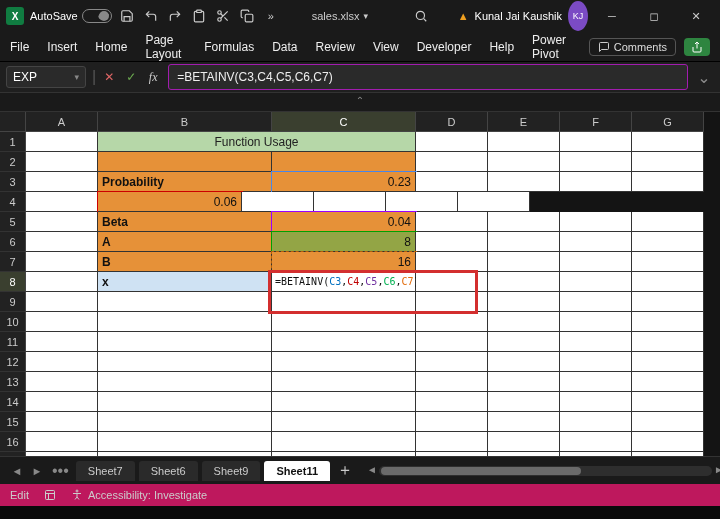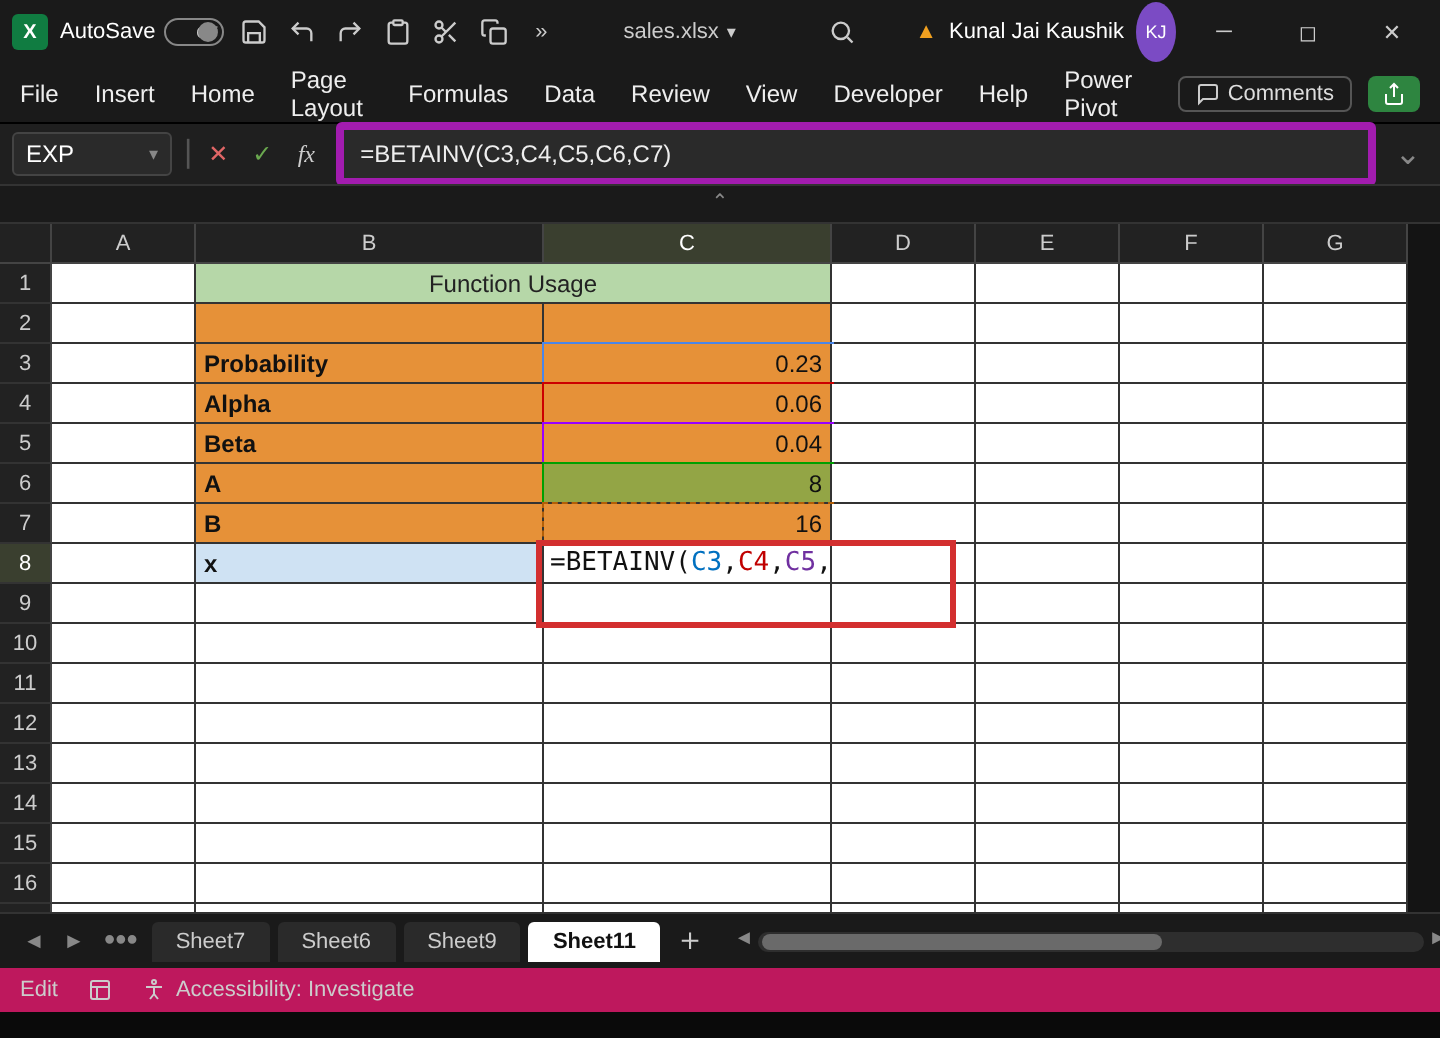--- a/index.html
+++ b/index.html
@@ -22,39 +22,39 @@
   .comments-btn { border:1px solid #555; border-radius:4px; padding:2px 8px; display:flex; align-items:center; gap:4px; font-size:11px; color:#ddd; cursor:pointer;}
   .share-btn { background:#2e8540; border-radius:4px; padding:3px 6px; cursor:pointer; font-size:11px;}
   .formula-row { height: 30px; background: #1f1f1f; display:flex; align-items:center; padding: 4px 6px; gap:6px; }
   .name-box { width: 80px; height: 22px; background: #2a2a2a; border:1px solid #444; display:flex; align-items:center; padding:0 6px; font-size:12px; justify-content:space-between; border-radius:3px;}
   .name-box .dd { color:#888; font-size:9px;}
   .fx-ctrls { display:flex; align-items:center; gap:4px; }
   .fx-btn { width:18px; height:18px; display:flex; align-items:center; justify-content:center; font-size:12px; cursor:pointer;}
   .fx-red { color:#e06666;}
   .fx-green { color:#6aa84f;}
   .fx-f { font-style:italic; color:#ccc; font-family: serif;}
-  .formula-input { flex:1; height:22px; background:#2a2a2a; border:4px solid #a21caf; display:flex; align-items:center; padding:12px 8px; font-size:12px; color:#eee; border-radius:3px;}
+  .formula-input { flex:1; height:22px; background:#2a2a2a; border:1px solid #a21caf; display:flex; align-items:center; padding:12px 8px; font-size:12px; color:#eee; border-radius:3px;}
   .formula-after { width:20px; text-align:center; color:#888; cursor:pointer;}
   .collapse-area { height: 20px; background:#1a1a1a; border-top:1px solid #333; border-bottom:1px solid #333; position:relative;}
   .collapse-area .chev { position:absolute; left:50%; top:2px; transform:translateX(-50%); color:#888; font-size:10px; cursor:pointer;}
   .grid-wrap { height: 344px; background:#141414; display:flex; flex-direction:column; overflow:hidden;}
   .col-headers { display:flex; height:20px; }
   .corner { width:26px; background:#222; border-right:1px solid #444; border-bottom:1px solid #444;}
   .colh { background:#222; border-right:1px solid #444; border-bottom:1px solid #444; display:flex; align-items:center; justify-content:center; font-size:11px; color:#ccc;}
   .colA { width:72px;} .colB{width:174px;} .colC{width:144px;} .colD{width:72px;} .colE{width:72px;} .colF{width:72px;} .colG{width:72px;}
   .grid-body { flex:1; overflow:hidden; position:relative;}
   .row { display:flex; height:20px; }
   .rowh { width:26px; background:#222; border-right:1px solid #444; border-bottom:1px solid #333; display:flex; align-items:center; justify-content:center; font-size:11px; color:#ccc;}
   .cell { border-right:1px solid #333; border-bottom:1px solid #333; font-size:12px; color:#111; display:flex; align-items:center; padding:0 4px; background:#fff;}
   .merged-title { width:318px; background:#b6d7a8 !important; justify-content:center; font-weight:normal; color:#222;}
   .orange-lbl { background:#e69138 !important; font-weight:bold; color:#111; justify-content:flex-start;}
   .orange-val { background:#e69138 !important; justify-content:flex-end; color:#111;}
   .orange-empty { background:#e69138 !important;}
   .olive-val { background:#93a545 !important; justify-content:flex-end; color:#111; outline:1px solid #555;}
-  .formula-cell { background:#fff !important; color:#111; font-family:Consolas,monospace; font-size:13px; padding-left:3px;}
+  .formula-cell { background:#fff !important; color:#111; font-family:Consolas,monospace; font-size:10px; padding-left:3px;}
   .formula-cell .p-blue{color:#0070c0;} .p-red{color:#c00000;} .p-purple{color:#7030a0;} .p-green{color:#00b050;} .p-orange{color:#e26b0a;}
   .white { background:#fff !important;}
   .red-highlight { position:absolute; border:3px solid #d32f2f; pointer-events:none;}
   .sel-row-hdr { background:#3a3f2f !important; color:#fff;}
   .sel-col-hdr { background:#3a3f2f !important; color:#fff;}
   .sheet-tabs { height:28px; background:#1a1a1a; display:flex; align-items:center; padding:0 8px; gap:2px; border-top:1px solid #333;}
   .nav-arrow{width:18px;text-align:center;color:#888;cursor:pointer;font-size:11px;}
   .dots{color:#888;cursor:pointer;padding:0 4px;}
   .sheet-tab { padding:4px 12px; font-size:11px; background:#2a2a2a; color:#ccc; border-radius:3px 3px 0 0; cursor:pointer; margin:0 1px;}
   .sheet-tab.active { background:#fff; color:#111; font-weight:600;}
@@ -231,21 +231,20 @@
       <div class="cell colC orange-val" style="outline:1.5px solid #4a86e8">0.23</div>
       <div class="cell colD white"></div>
       <div class="cell colE white"></div>
       <div class="cell colF white"></div>
       <div class="cell colG white"></div>
     </div>
 
     <div class="row">
       <div class="rowh">4</div>
       <div class="cell colA white"></div>
-      <div class="cell colB orange-lbl">Alpha</div>
       <div class="cell colC orange-val" style="outline:1.5px solid #cc0000">0.06</div>
       <div class="cell colD white"></div>
       <div class="cell colE white"></div>
       <div class="cell colF white"></div>
       <div class="cell colG white"></div>
     </div>
 
     <div class="row">
       <div class="rowh">5</div>
       <div class="cell colA white"></div>

